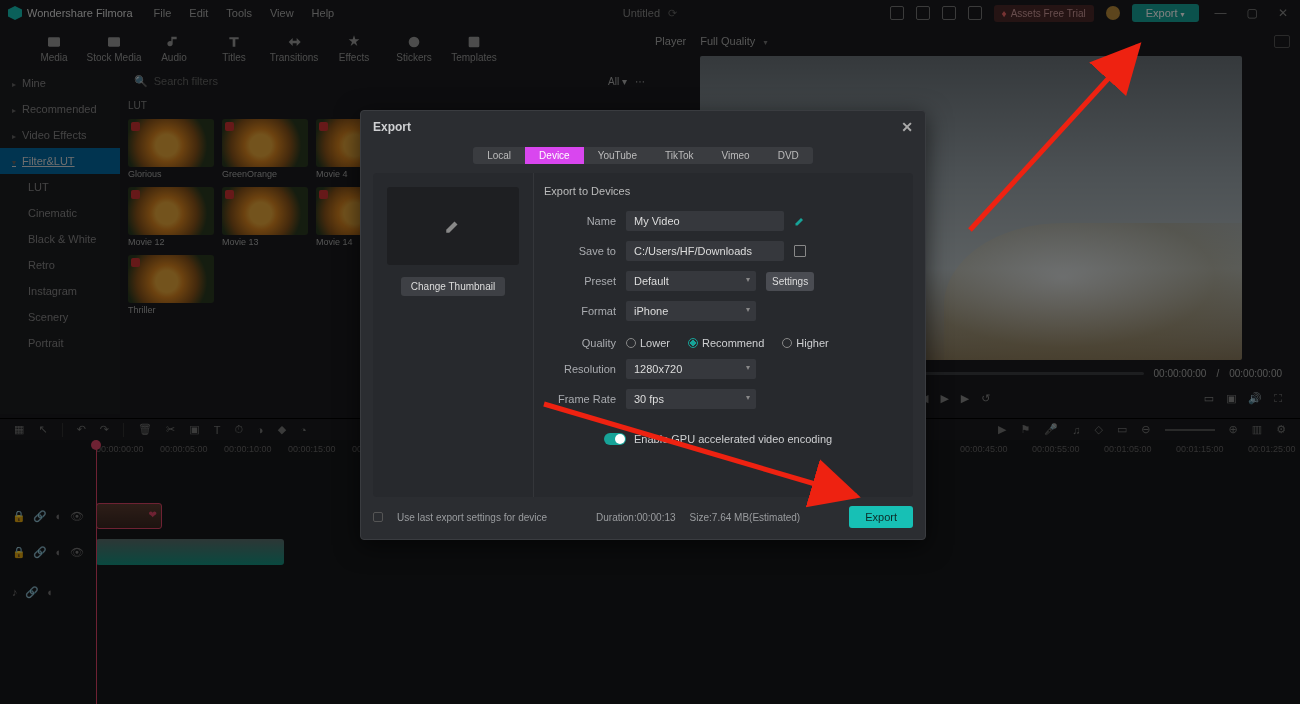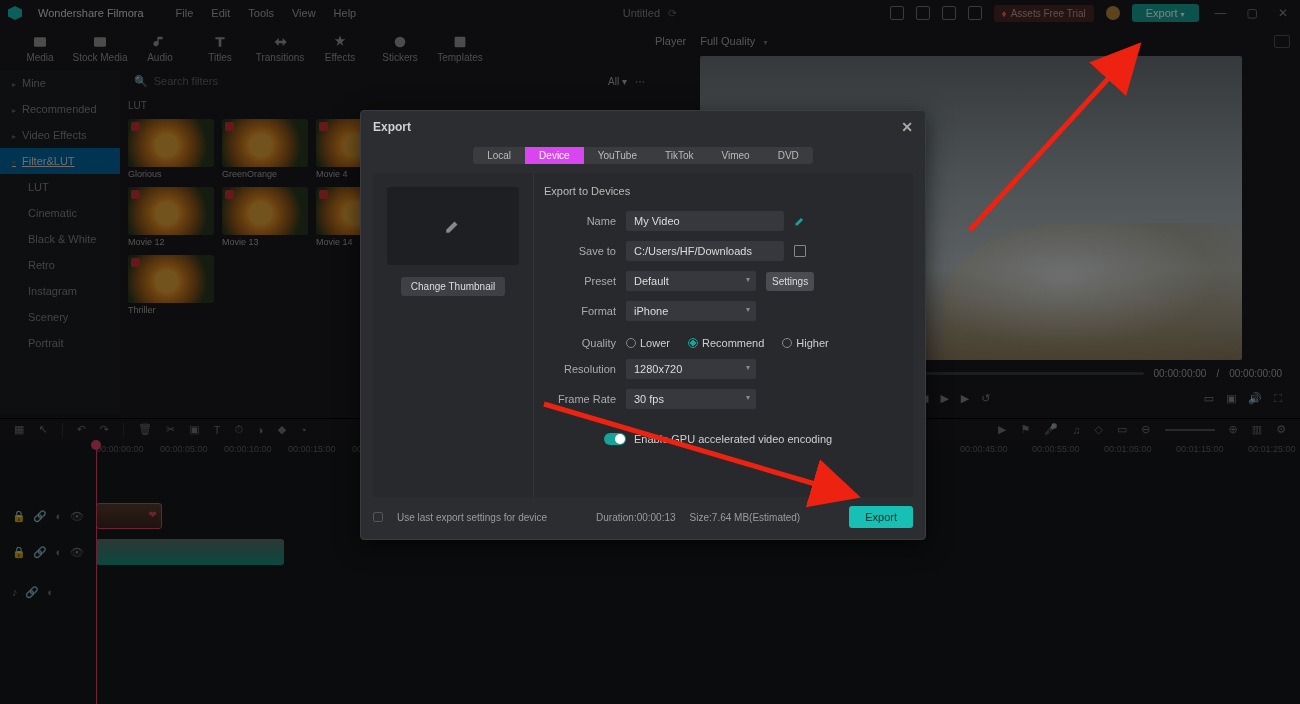--- a/index.html
+++ b/index.html
@@ -1,33 +1,33 @@
 <!DOCTYPE html>
 <html><head>
 <meta charset="utf-8">
 <style>
   * { box-sizing: border-box; margin: 0; padding: 0; font-family: -apple-system, "Segoe UI", Arial, sans-serif; }
   html, body { width: 1300px; height: 704px; overflow: hidden; background:#1a1b1e; color:#b5b5b8; font-size:11px; }
   .dim-overlay { position:absolute; inset:0; background:rgba(0,0,0,0.5); z-index:10; pointer-events:none; }
 
   
-  .titlebar { position:absolute; top:0; left:0; right:0; height:26px; display:flex; align-items:center; background:#1a1b1e; padding:0 8px; gap:16px; z-index:1; }
+  .titlebar { position:absolute; top:0; left:0; right:0; height:26px; display:flex; align-items:center; background:#1a1b1e; padding:0 8px; gap:5px; z-index:1; }
   .titlebar .logo { width:14px; height:14px; background:#17c0b5; clip-path: polygon(50% 0, 100% 25%, 100% 75%, 50% 100%, 0 75%, 0 25%); }
   .titlebar .app-name { color:#ddd; font-size:11px; }
   .titlebar .menu-group { display:flex; gap:18px; margin-left:16px; }
   .titlebar .menu-item { color:#aaa; font-size:11px; }
   .titlebar .center { position:absolute; left:50%; transform:translateX(-50%); display:flex; gap:8px; align-items:center; color:#888; }
   .titlebar .right { margin-left:auto; display:flex; gap:12px; align-items:center; }
   .icon-box { width:14px; height:14px; border:1px solid #777; border-radius:2px; }
   .titlebar .btn-assets { background:#4a2828; color:#c99; font-size:10px; padding:3px 8px; border-radius:3px; display:flex; gap:4px; align-items:center;}
   .titlebar .btn-export-top { background:#17a398; color:#fff; padding:3px 14px; border-radius:3px; font-size:11px; }
   .win-ctrl { color:#888; font-size:12px; padding:0 4px;}
 
   
-  .maintabs { position:absolute; top:26px; left:0; right:0; height:44px; display:flex; align-items:center; background:#1a1b1e; padding-left:10px; z-index:1;}
+  .maintabs { position:absolute; top:26px; left:0; right:0; height:44px; display:flex; align-items:center; background:#1a1b1e; padding-left:24px; z-index:1;}
   .maintab { width:60px; display:flex; flex-direction:column; align-items:center; gap:2px; color:#999; font-size:10px; }
   .maintab svg { width:16px; height:16px; fill:#999; }
 
   
   .sidebar { position:absolute; top:70px; left:0; width:120px; bottom:290px; background:#1d1e21; display:flex; flex-direction:column; font-size:11px; z-index:1;}
   .sidebar .item { padding:7px 12px; color:#888; display:flex; gap:6px; align-items:center;}
   .sidebar .sub { padding-left:28px; }
   .sidebar .active { background:#0369a1; color:#ddd;text-decoration:underline; }
   .chev::before { content:"▸"; font-size:8px; color:#666; }
   .chev.down::before { content:"▾"; }

